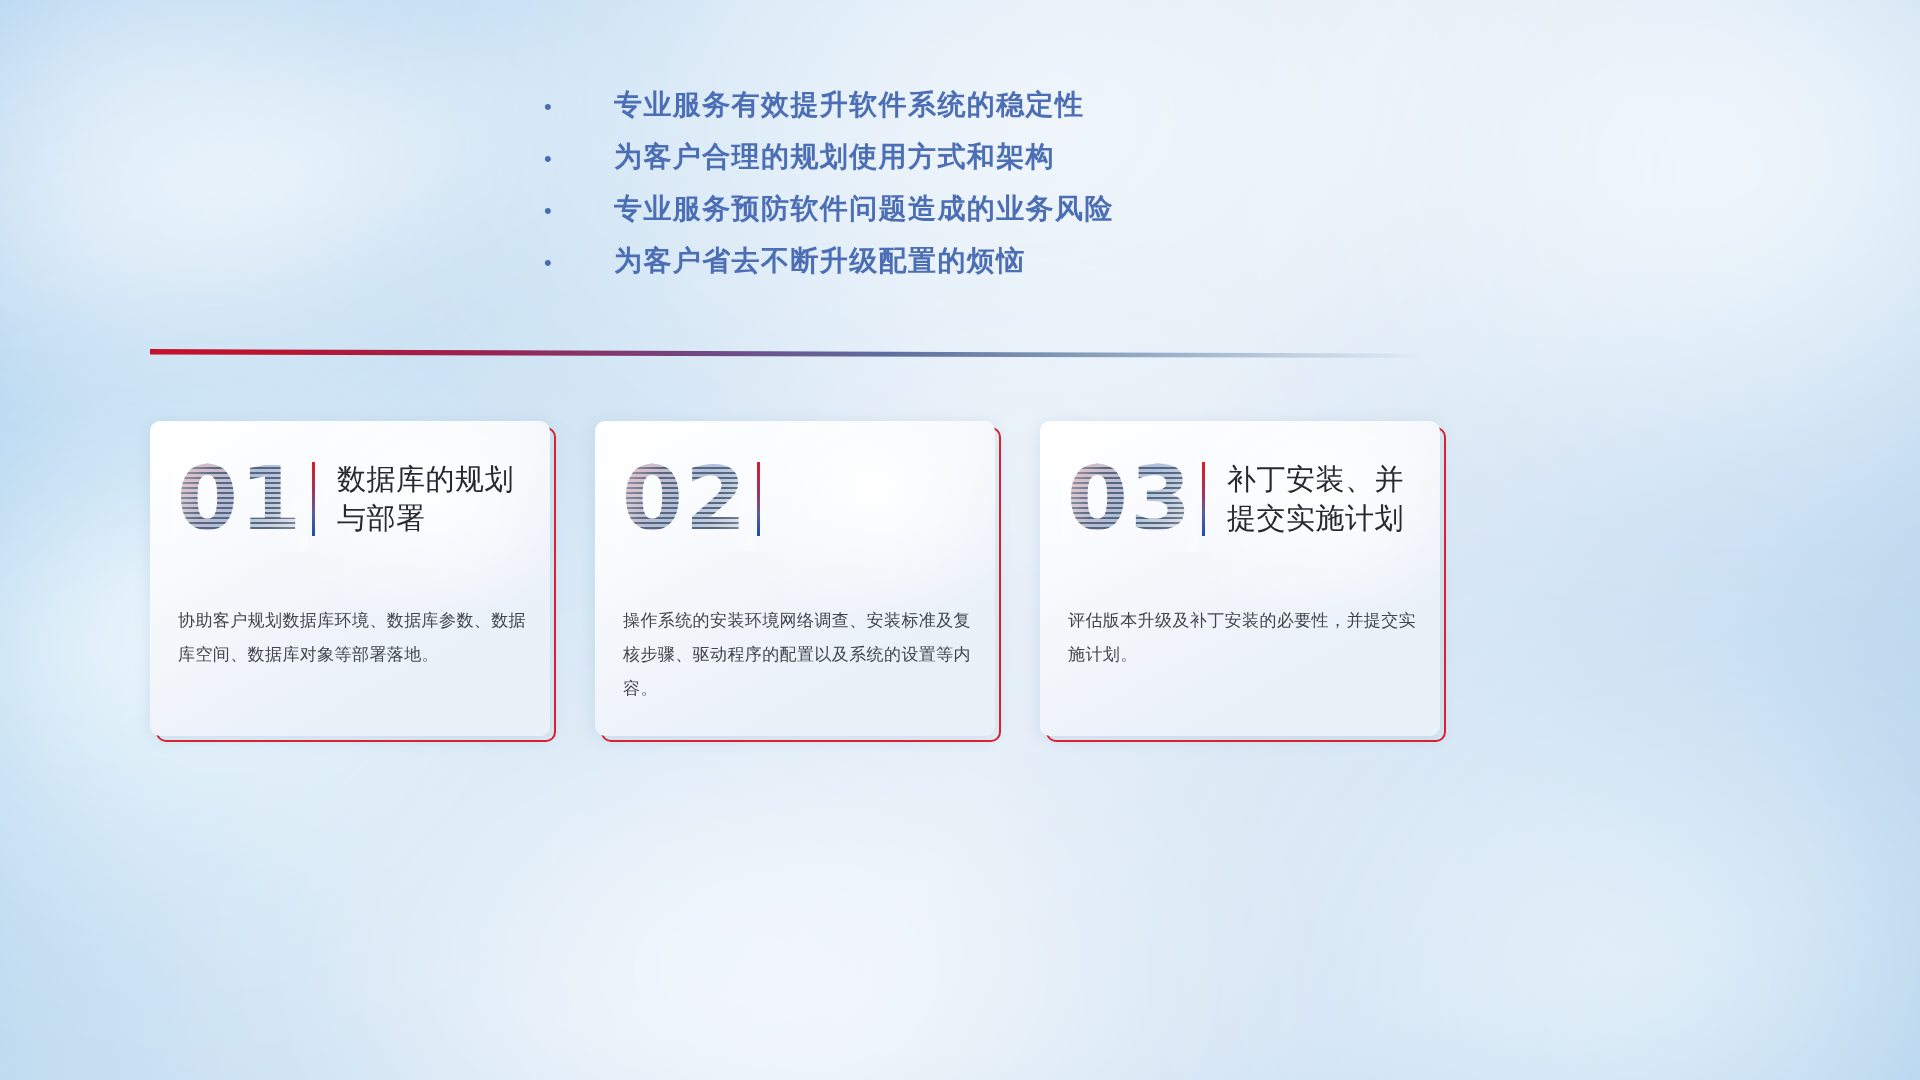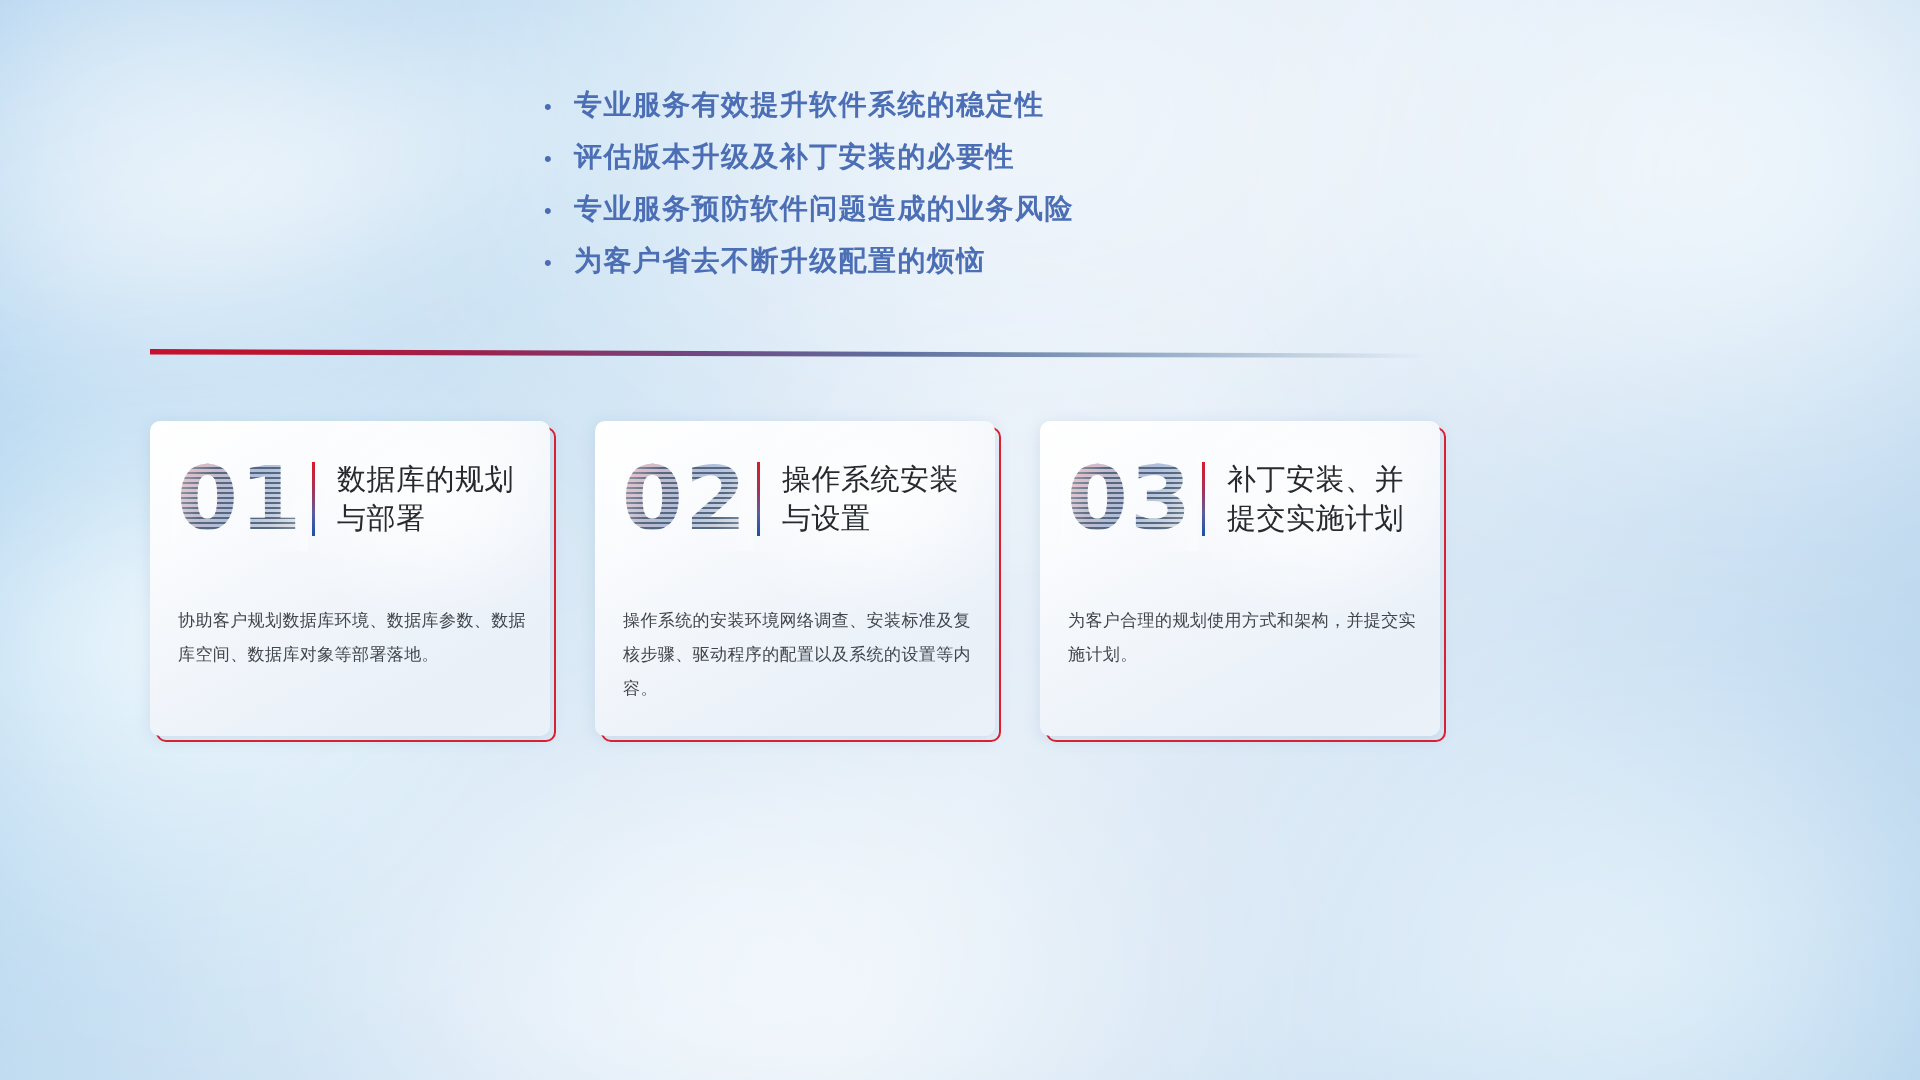--- a/index.html
+++ b/index.html
@@ -65,20 +65,21 @@
   }
   .bullet-row { display:flex; align-items:baseline; height:52px; }
   .bullet-dot {
     width:34px; flex:0 0 34px; color:#4a6cb3;
     font-size:22px; line-height:1; text-align:left; padding-left:4px;
   }
   .bullet-text {
     font-size:28px; color:#4b6eb4; letter-spacing:1.4px;
     font-weight:600; line-height:1.1;
     font-family:"DejaVu Sans","Liberation Sans",sans-serif;
+    margin-left:40px;
   }
 
   
   #divider {
     position:absolute; left:150px; top:349px; width:1280px; height:9px;
   }
   #divider .dl {
     position:absolute; left:0; top:0; width:100%; height:100%;
     background:linear-gradient(95deg,
       #c8102e 0%, #bb1430 9%, #9a2350 26%,
@@ -183,21 +184,21 @@
   <div class="vignette"></div>
 </div>
 
 <div id="bullets">
   <div class="bullet-row">
     <span class="bullet-dot">•</span>
     <span class="bullet-text">专业服务有效提升软件系统的稳定性</span>
   </div>
   <div class="bullet-row">
     <span class="bullet-dot">•</span>
-    <span class="bullet-text">评估版本升级及补丁安装的必要性</span>
+    <span class="bullet-text">为客户合理的规划使用方式和架构</span>
   </div>
   <div class="bullet-row">
     <span class="bullet-dot">•</span>
     <span class="bullet-text">专业服务预防软件问题造成的业务风险</span>
   </div>
   <div class="bullet-row">
     <span class="bullet-dot">•</span>
     <span class="bullet-text">为客户省去不断升级配置的烦恼</span>
   </div>
 </div>
@@ -227,35 +228,34 @@
   <div class="card-wrap">
     <div class="card-accent"></div>
     <div class="card">
       <div class="card-sheen"></div>
       <div class="card-head">
         <div class="num-wrap">
           <div class="num">02</div>
           <div class="num-fade"></div>
         </div>
         <div class="vbar"></div>
-        <div class="card-title">操作系统安装与设置</div>
       </div>
       <div class="card-body">操作系统的安装环境网络调查、安装标准及复核步骤、驱动程序的配置以及系统的设置等内容。</div>
     </div>
   </div>
 
   <div class="card-wrap">
     <div class="card-accent"></div>
     <div class="card">
       <div class="card-sheen"></div>
       <div class="card-head">
         <div class="num-wrap">
           <div class="num">03</div>
           <div class="num-fade"></div>
         </div>
         <div class="vbar"></div>
         <div class="card-title">补丁安装、并提交实施计划</div>
       </div>
-      <div class="card-body">为客户合理的规划使用方式和架构，并提交实施计划。</div>
+      <div class="card-body">评估版本升级及补丁安装的必要性，并提交实施计划。</div>
     </div>
   </div>
 
 </div>
 
 </body></html>

